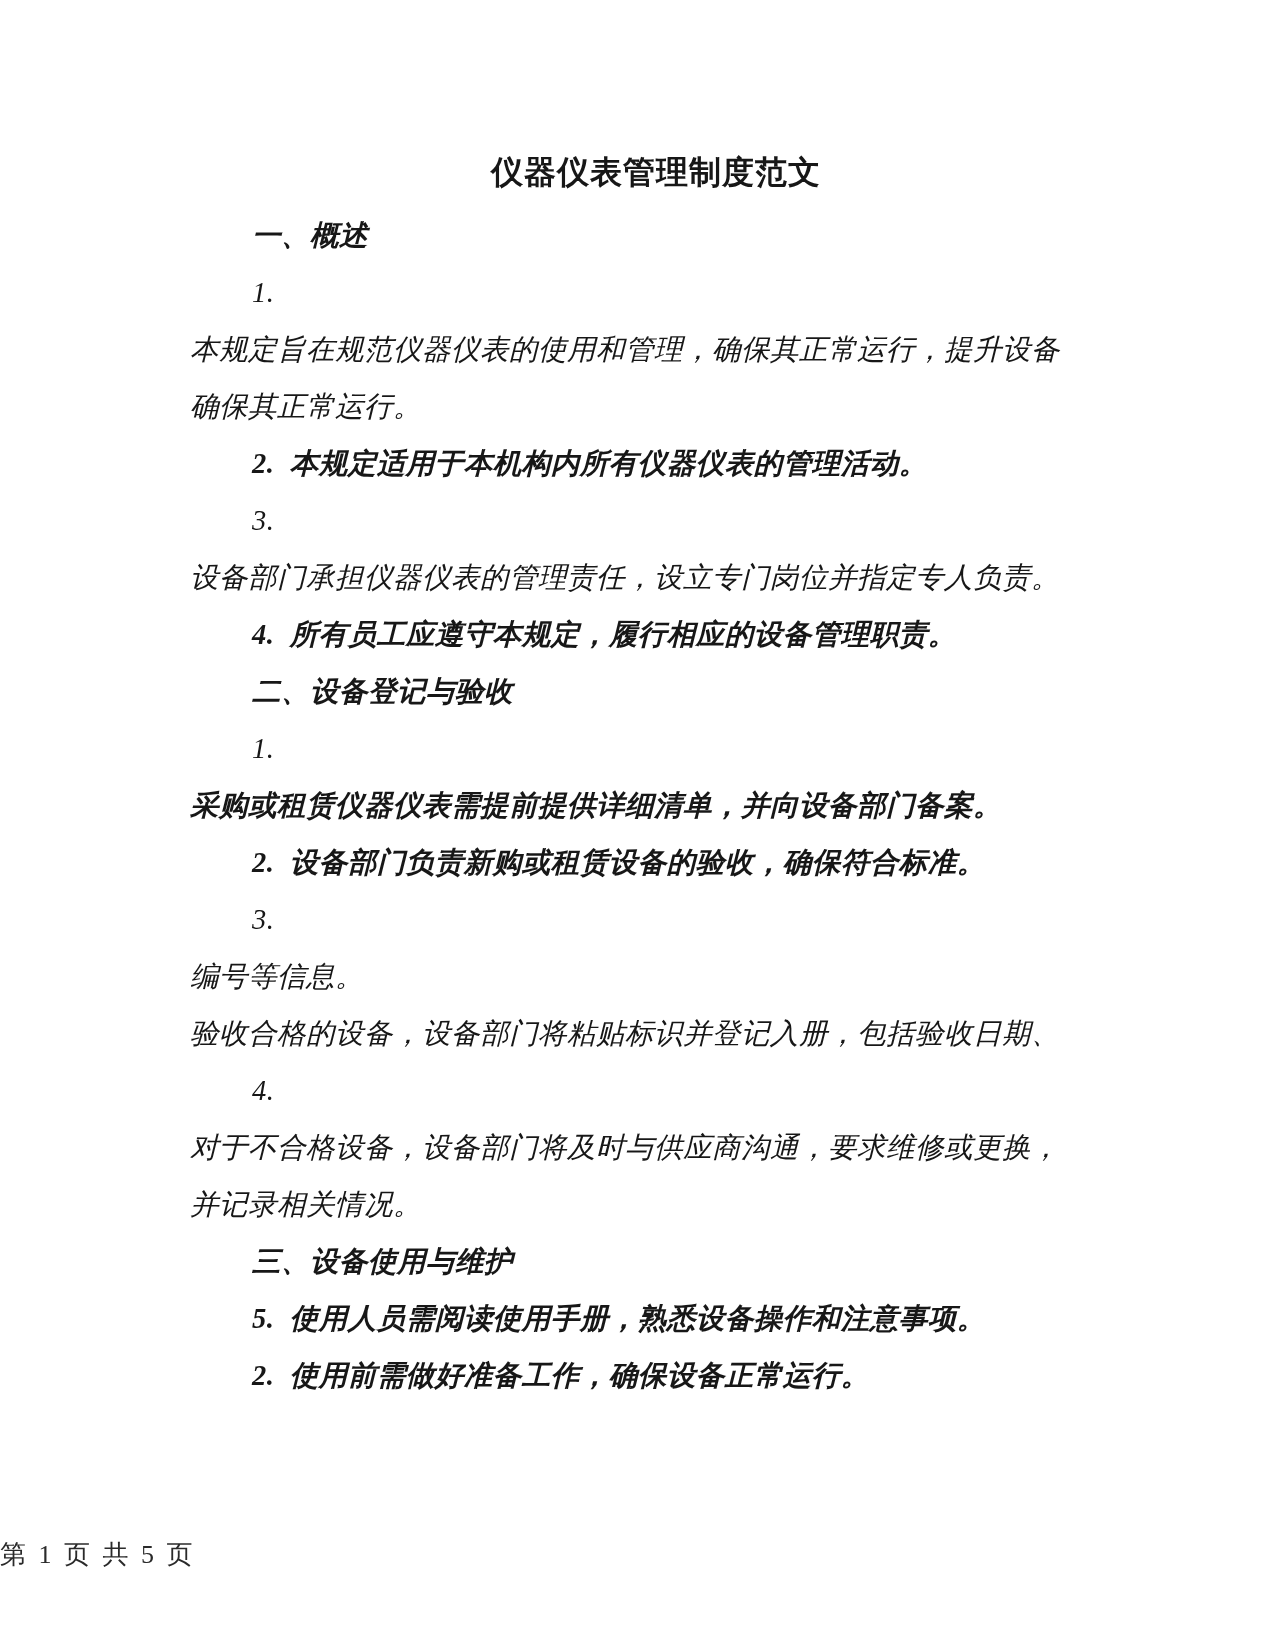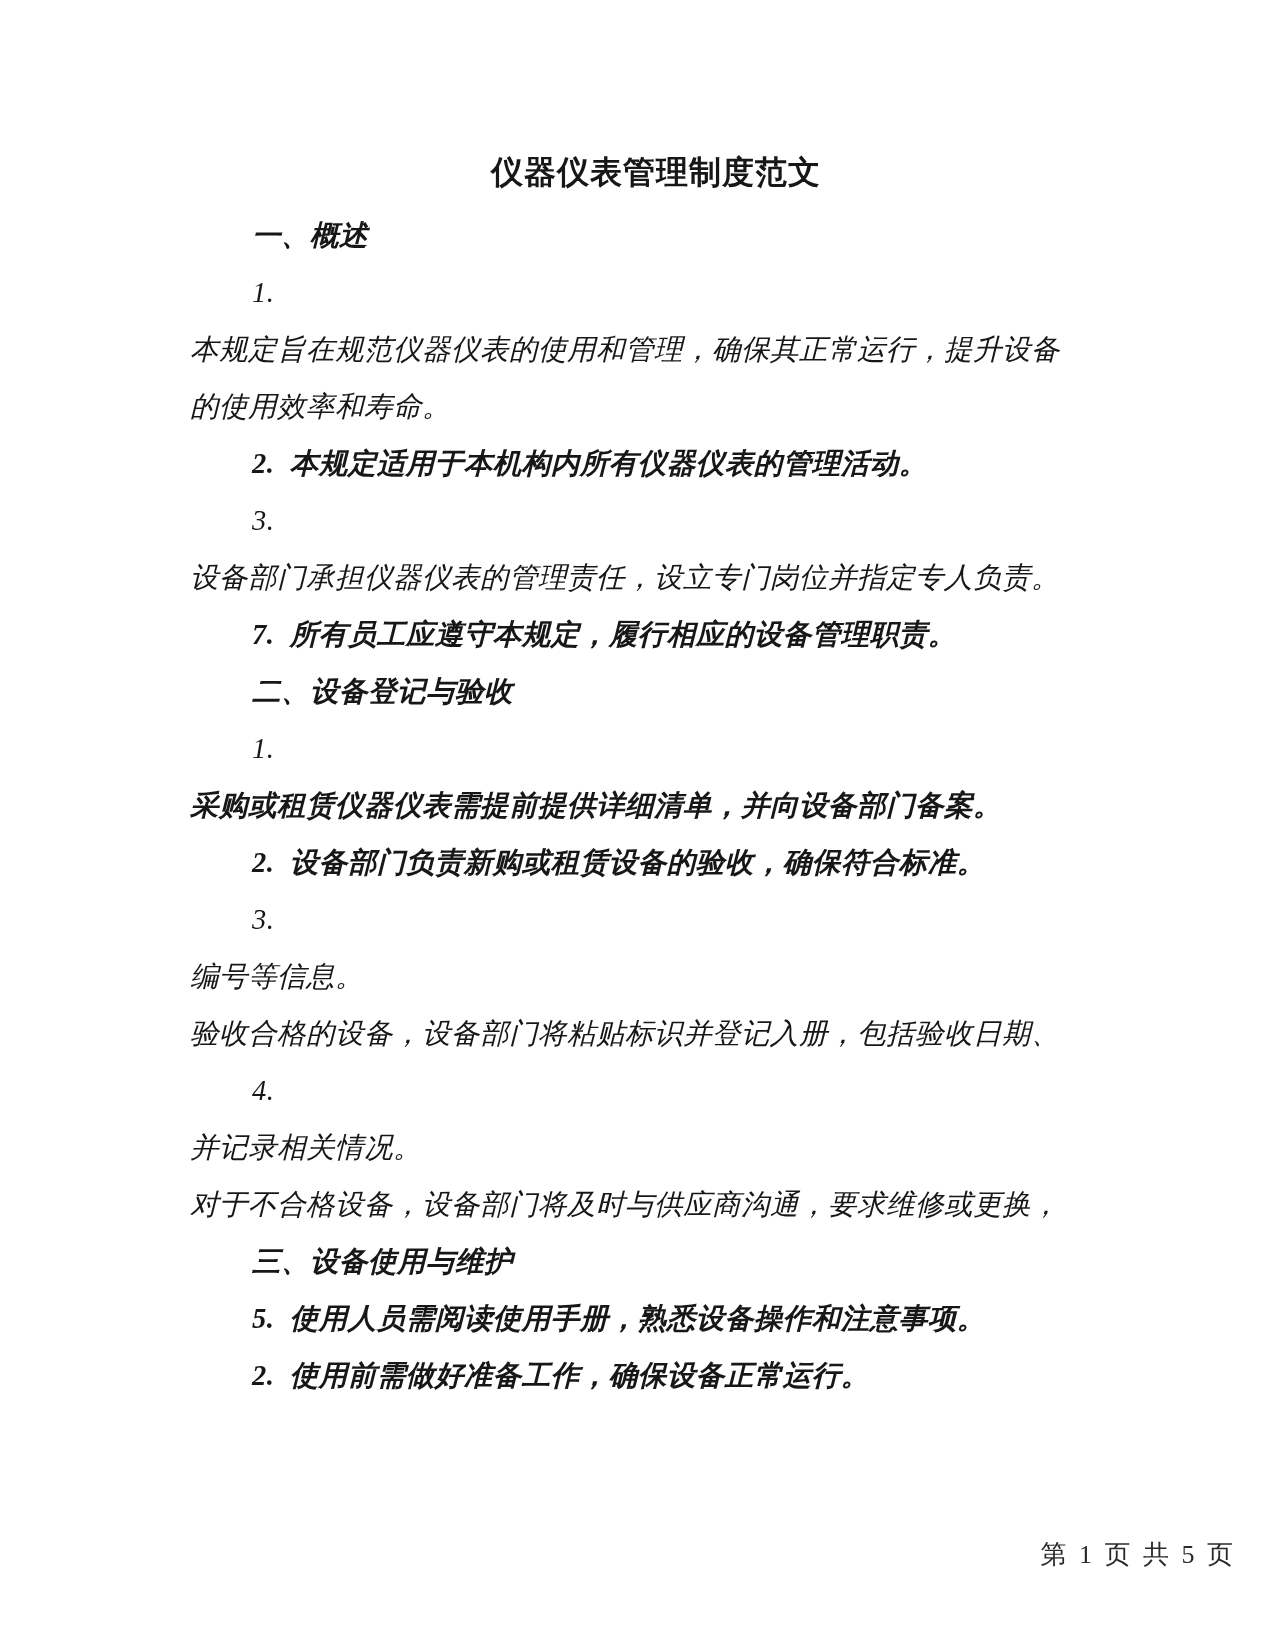--- a/index.html
+++ b/index.html
@@ -42,52 +42,52 @@
     font-weight: bold;
   }
   .line.indent {
     padding-left: 62px;
   }
   .footer {
     position: absolute;
     left: 0;
     right: 16px;
     top: 1527px;
-    text-align: right;
+    text-align: left;
     font-size: 26px;
     line-height: 56px;
     letter-spacing: 3px;
     white-space: pre;
     color: #2a2a2a;
   }
 </style>
 </head>
 <body>
 
 <div class="page">
   <div class="content">
     <div class="doc-title">仪器仪表管理制度范文</div>
     <div class="lines">
         <div class="line bold indent">一、概述</div>
         <div class="line indent">1.</div>
         <div class="line">本规定旨在规范仪器仪表的使用和管理，确保其正常运行，提升设备</div>
-        <div class="line">的使用效率和寿命。</div>
+        <div class="line">确保其正常运行。</div>
         <div class="line bold indent">2.  本规定适用于本机构内所有仪器仪表的管理活动。</div>
         <div class="line indent">3.</div>
         <div class="line">设备部门承担仪器仪表的管理责任，设立专门岗位并指定专人负责。</div>
-        <div class="line bold indent">7.  所有员工应遵守本规定，履行相应的设备管理职责。</div>
+        <div class="line bold indent">4.  所有员工应遵守本规定，履行相应的设备管理职责。</div>
         <div class="line bold indent">二、设备登记与验收</div>
         <div class="line indent">1.</div>
         <div class="line bold">采购或租赁仪器仪表需提前提供详细清单，并向设备部门备案。</div>
         <div class="line bold indent">2.  设备部门负责新购或租赁设备的验收，确保符合标准。</div>
         <div class="line indent">3.</div>
         <div class="line">编号等信息。</div>
         <div class="line">验收合格的设备，设备部门将粘贴标识并登记入册，包括验收日期、</div>
         <div class="line indent">4.</div>
+        <div class="line">对于不合格设备，设备部门将及时与供应商沟通，要求维修或更换，</div>
         <div class="line">并记录相关情况。</div>
-        <div class="line">对于不合格设备，设备部门将及时与供应商沟通，要求维修或更换，</div>
         <div class="line bold indent">三、设备使用与维护</div>
         <div class="line bold indent">5.  使用人员需阅读使用手册，熟悉设备操作和注意事项。</div>
         <div class="line bold indent">2.  使用前需做好准备工作，确保设备正常运行。</div>
       </div>
   </div>
   <div class="footer">第 1 页 共 5 页</div>
 </div>
 
 </body></html>

